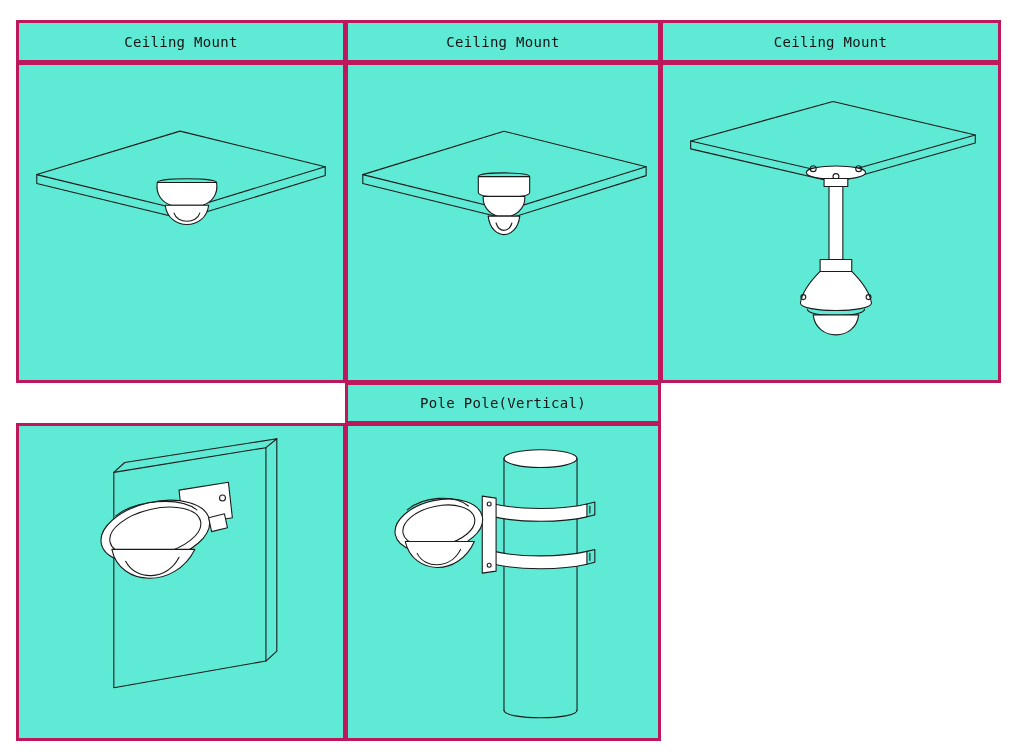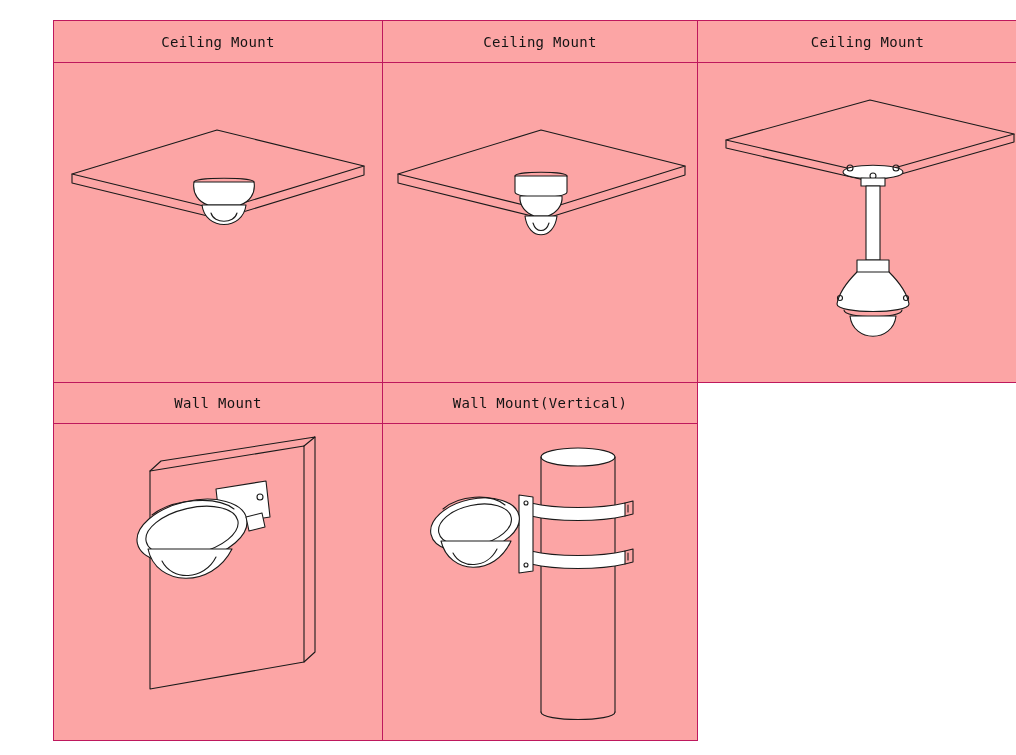--- a/index.html
+++ b/index.html
@@ -1,20 +1,20 @@
 <!DOCTYPE html>
 <html><head>
 <meta charset="utf-8">
 <style>
   * { margin:0; padding:0; box-sizing:border-box; }
   html,body { width:1016px; height:755px; background:#ffffff; }
   body { font-family:"DejaVu Sans Mono", monospace; color:#111; }
   .stage { position:relative; width:1016px; height:755px; background:#ffffff; overflow:hidden; }
   .mount-table { position:absolute; left:16px; top:20px; width:986px; height:722px; }
-  .cell { position:absolute; border:1px solid #be185d; background:#fca5a5;margin-left:37px; }
+  .cell { position:absolute; border:3px solid #be185d; background:#5eead4; }
   .header-cell { display:flex; align-items:center; justify-content:center;
                  font-size:14px; font-weight:400; letter-spacing:0.3px; color:#141414; }
   .body-cell { display:flex; align-items:center; justify-content:center; }
   svg { display:block; }
   .stroke { fill:none; stroke:#1a1a1a; stroke-width:1.1; stroke-linejoin:round; stroke-linecap:round; }
   .fillw  { fill:#ffffff; stroke:#1a1a1a; stroke-width:1.1; stroke-linejoin:round; }
 </style>
 </head>
 <body>
 
@@ -85,25 +85,22 @@
           <path class="fillw" d="M159 196 L191 196 L191 208 C191 212 159 212 159 208 Z"></path>
           <path class="fillw" d="M159 208 C151 216 141 228 139 240 C139 250 211 250 211 240 C209 228 199 216 191 208 Z"></path>
           <circle class="stroke" cx="142" cy="234" r="2.5"></circle>
           <circle class="stroke" cx="208" cy="234" r="2.5"></circle>
           <path class="stroke" d="M146 246 C146 255 204 255 204 246"></path>
           <path class="fillw" d="M152 252 C155 279 195 279 198 252 Z"></path>
         </g>
       </svg>
     </div>
 
-    <div class="cell header-cell" style="left:0px; top:362px; width:330px; height:42px;">
-      <span>Wall Mount</span>
-    </div>
     <div class="cell header-cell" style="left:329px; top:362px; width:316px; height:42px;">
-      <span>Wall Mount(Vertical)</span>
+      <span>Pole Pole(Vertical)</span>
     </div>
 
     <div class="cell body-cell" style="left:0px; top:403px; width:330px; height:318px;">
       <svg width="328" height="315" viewBox="0 0 328 315">
         <g>
           <path class="stroke" d="M96 46 L250 21 L250 237 L96 264 Z"></path>
           <path class="stroke" d="M96 46 L107 36 L261 12 L250 21"></path>
           <path class="stroke" d="M261 12 L261 227 L250 237"></path>
         </g>
         <g>

